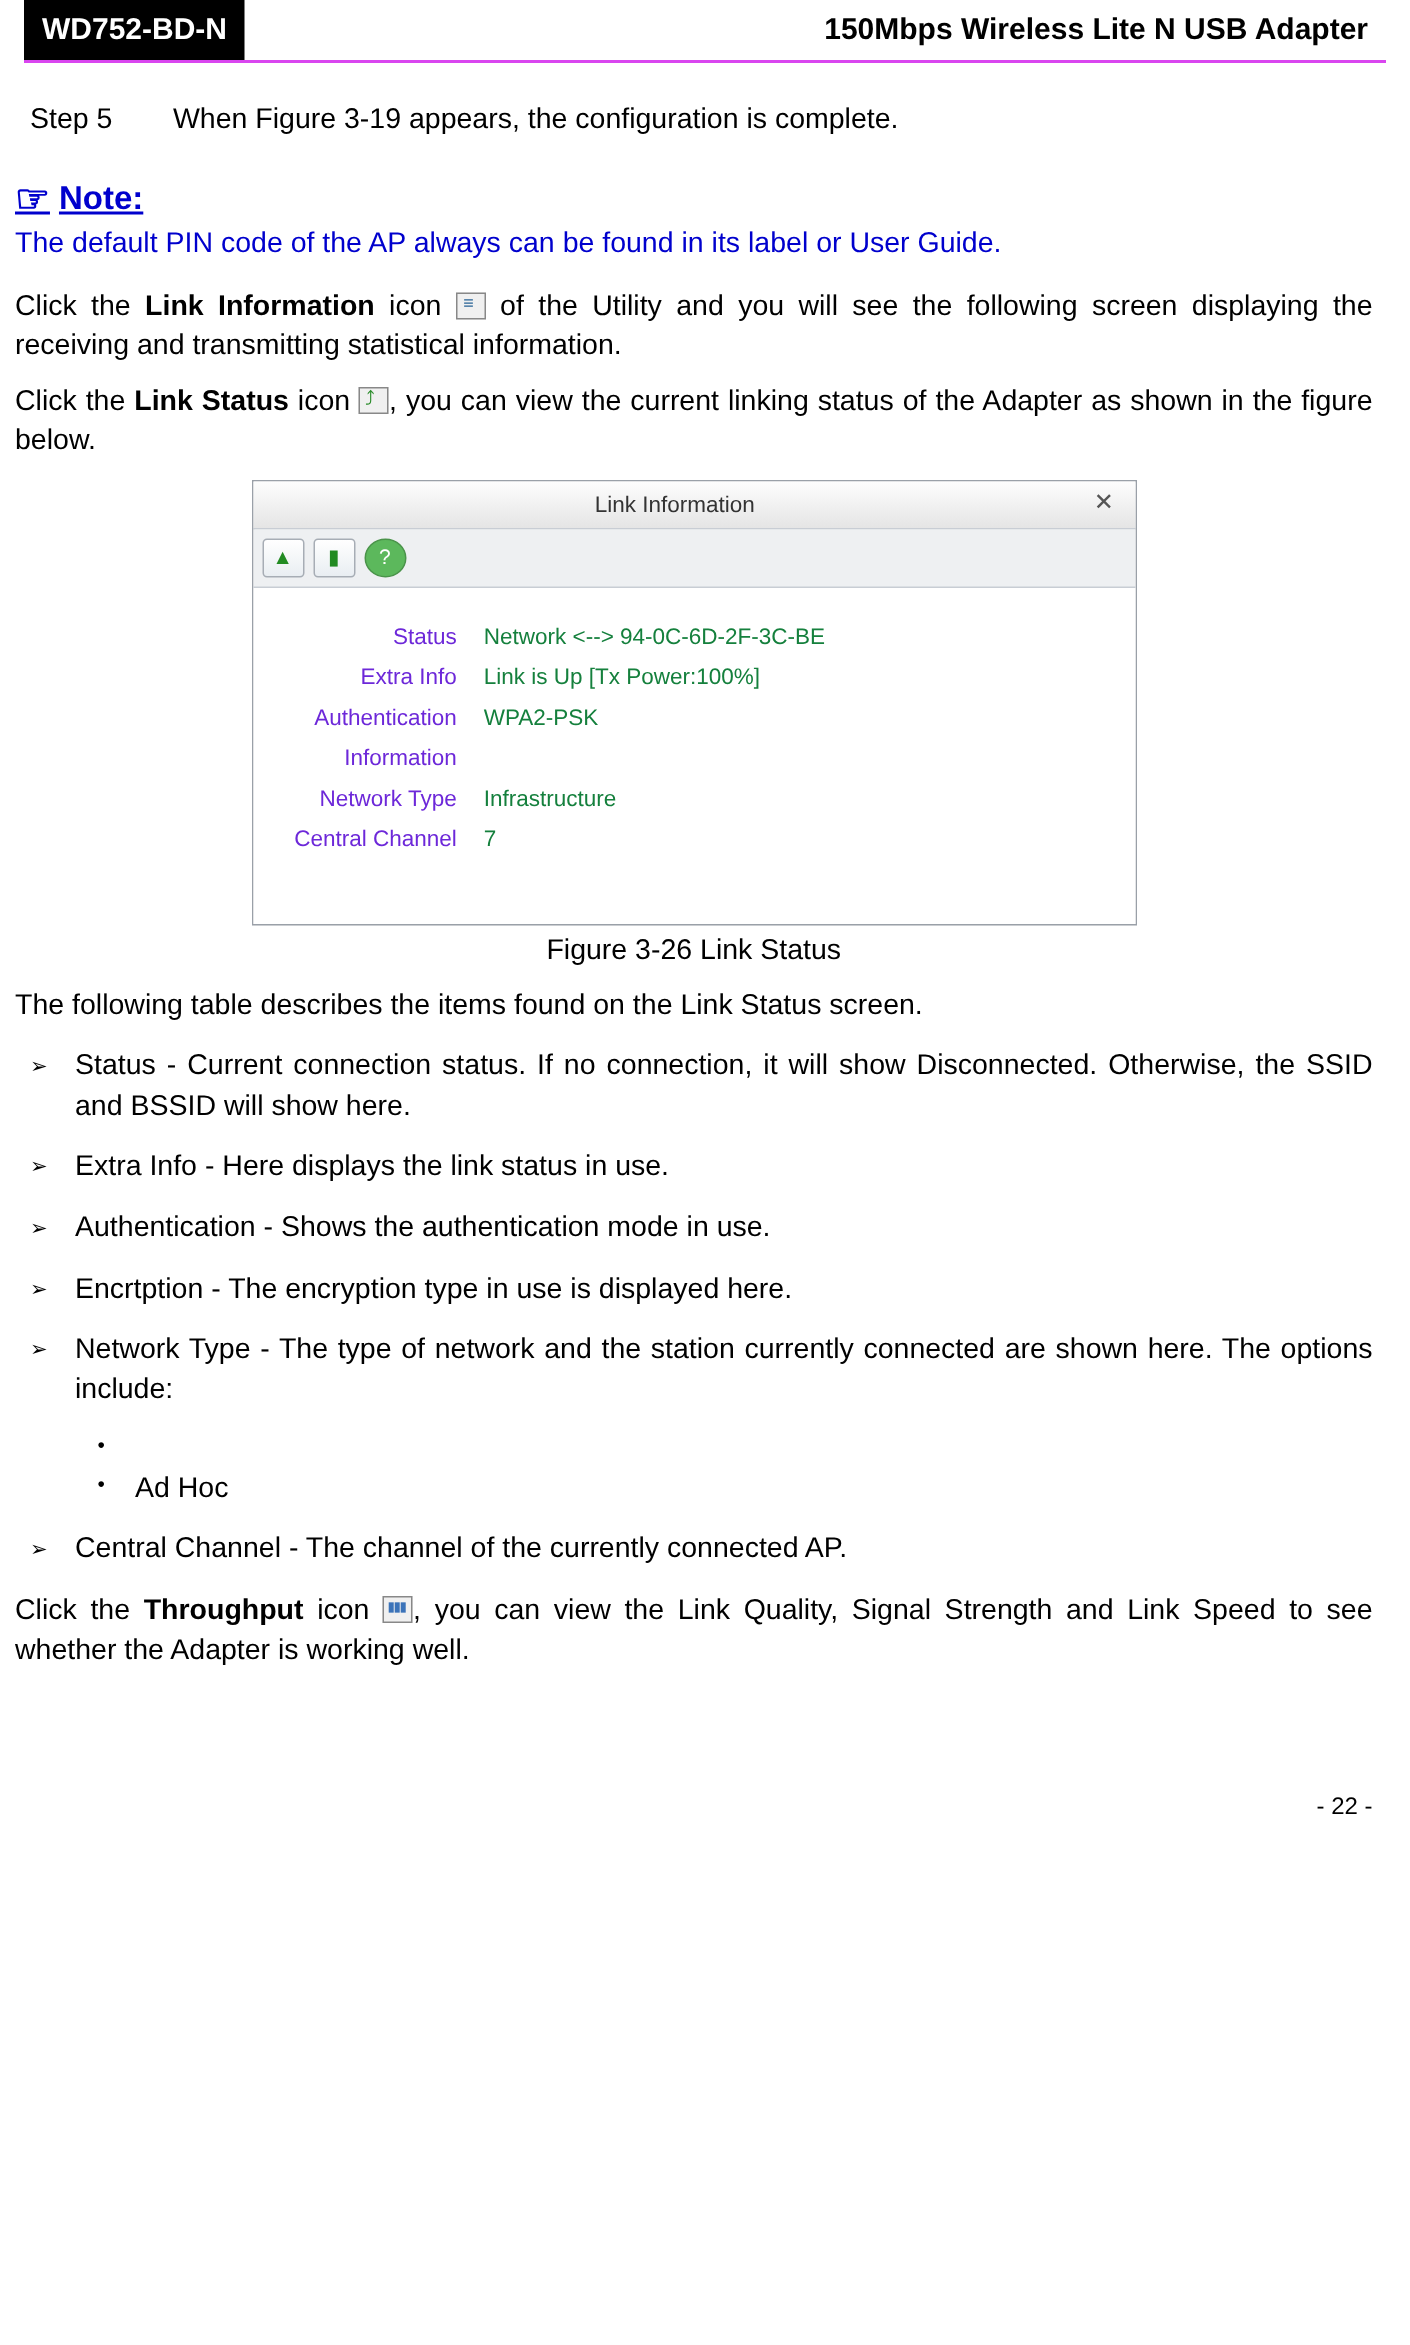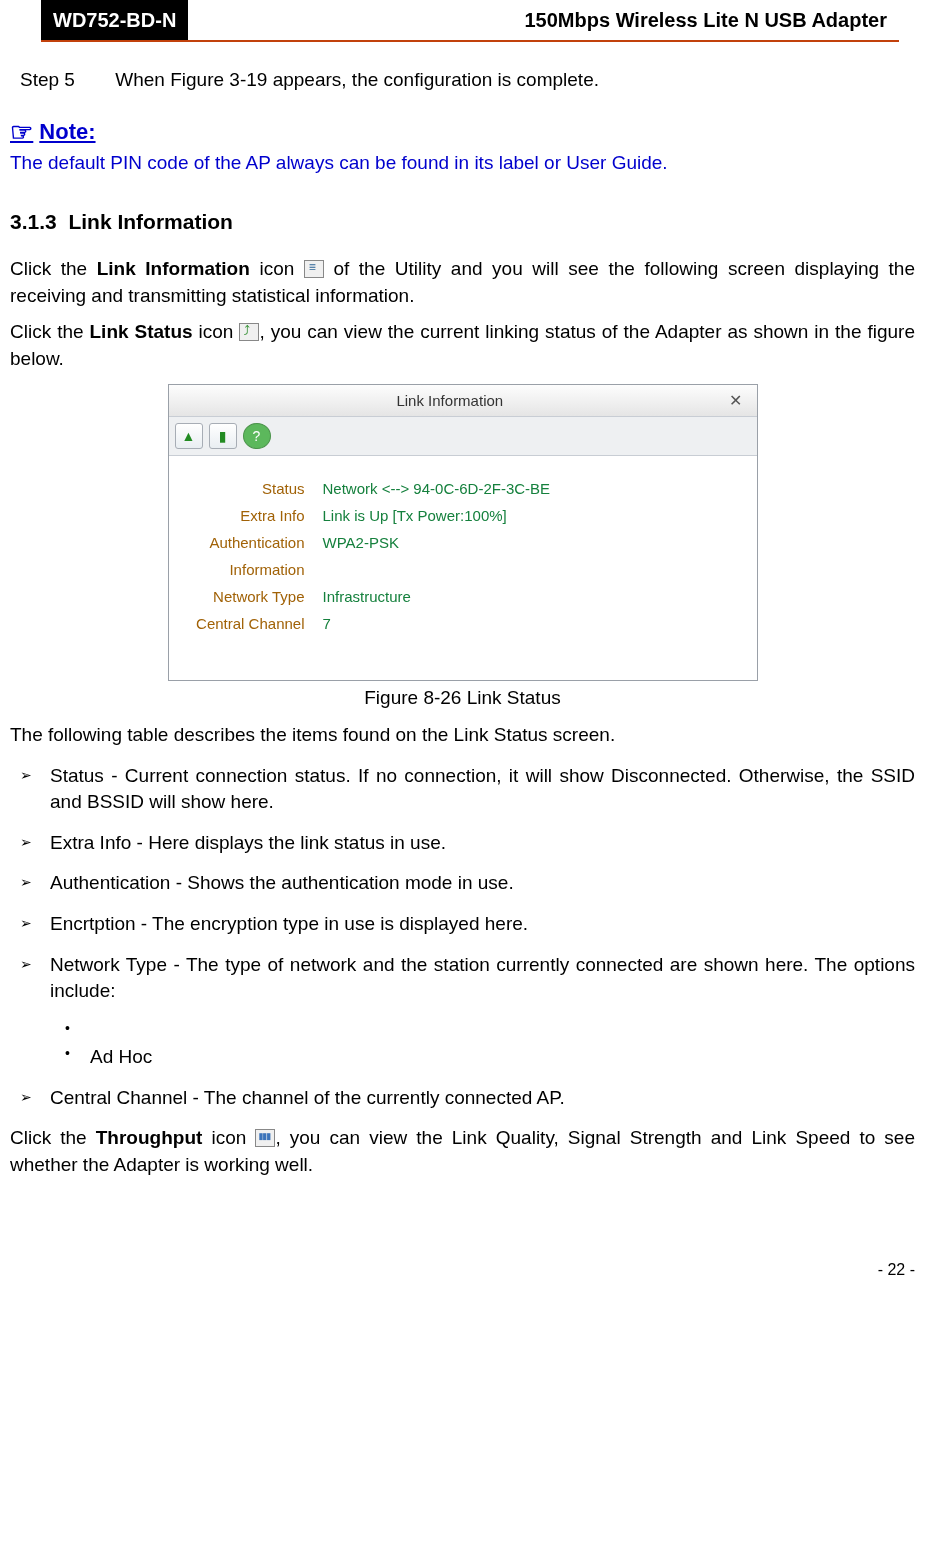--- a/index.html
+++ b/index.html
@@ -7,22 +7,22 @@
       font-family: Arial, Helvetica, sans-serif;
       width: 940px;
       margin: 0 auto;
       background: #fff;
       color: #000;
       font-size: 19px;
       line-height: 1.4;
     }
     .header {
       display: flex;
-      border-bottom: 2px solid #c2410c;
-      margin: 0 41px;
+      border-bottom: 2px solid #d946ef;
+      margin: 0 16px;
     }
     .header-model {
       background: #000;
       color: #fff;
       font-weight: bold;
       padding: 6px 12px;
       font-size: 20px;
     }
     .header-title {
       flex: 1;
@@ -110,21 +110,21 @@
     }
     .tb-btn.signal { color:#228b22; }
     .tb-btn.bars { color:#228b22; }
     .tb-btn.help { background:#5cb85c; color:#fff; border-color:#4a934a; border-radius:50%; }
     .dialog-body {
       background:#fff;
       padding: 16px 24px 40px 24px;
       color:#555;
     }
     .dl-row { display:flex; margin: 6px 0; }
-    .dl-lab { width:130px; text-align:right; padding-right:18px; color:#a16207; }
+    .dl-lab { width:130px; text-align:right; padding-right:18px; color:#6d28d9; }
     .dl-val { flex:1; color:#15803d; }
     .fig-caption { text-align:center; font-size:19px; margin: 4px 0 10px 0; }
     .bullet-list { margin: 10px 0 10px 10px; }
     .bullet-list .bl-item { display:flex; margin: 14px 0; text-align: justify; }
     .bl-mark { width:30px; flex-shrink:0; font-size:14px; color:#000; padding-top:3px; }
     .bl-body { flex:1; }
     .sub-list { margin: 12px 0 14px 55px; }
     .sub-list .sb-item { display:flex; margin: 6px 0; }
     .sb-mark { width:25px; font-size:14px; }
     .page-num { text-align:right; font-size:16px; margin-top:80px; }
@@ -144,24 +144,20 @@
     <span>When Figure 3-19 appears, the configuration is complete.</span>
   </div>
 
   <div class="note">
     <div class="note-title">
       <span class="note-hand">☞</span><span>Note:</span>
     </div>
     <div>The default PIN code of the AP always can be found in its label or User Guide.</div>
   </div>
 
-  <div class="section-num">
-    <span>3.1.3</span>&nbsp;
-    <span>Link Information</span>
-  </div>
 
   <p class="para">
     <span>Click the </span><span class="bold">Link Information</span><span> icon </span><span class="inline-icon info"></span><span> of the Utility and you will see the following screen displaying the receiving and transmitting statistical information.</span>
   </p>
 
   <p class="para">
     <span>Click the </span><span class="bold">Link Status</span><span> icon </span><span class="inline-icon link"></span><span>, you can view the current linking status of the Adapter as shown in the figure below.</span>
   </p>
 
   <div class="figure-wrap">
@@ -195,21 +191,21 @@
             <div class="dl-lab">Network Type</div>
             <div class="dl-val">Infrastructure</div>
           </div>
         <div class="dl-row">
             <div class="dl-lab">Central Channel</div>
             <div class="dl-val">7</div>
           </div>
       </div>
     </div>
   </div>
-  <div class="fig-caption">Figure 8-26 Link Status</div>
+  <div class="fig-caption">Figure 3-26 Link Status</div>
 
   <p class="para">The following table describes the items found on the Link Status screen.</p>
 
   <div class="bullet-list">
     <div class="bl-item">
         <div class="bl-mark">➢</div>
         <div class="bl-body"><span class="bold">Status - </span><span>Current connection status. If no connection, it will show Disconnected. Otherwise, the SSID and BSSID will show here.</span></div>
       </div>
     <div class="bl-item">
         <div class="bl-mark">➢</div>

